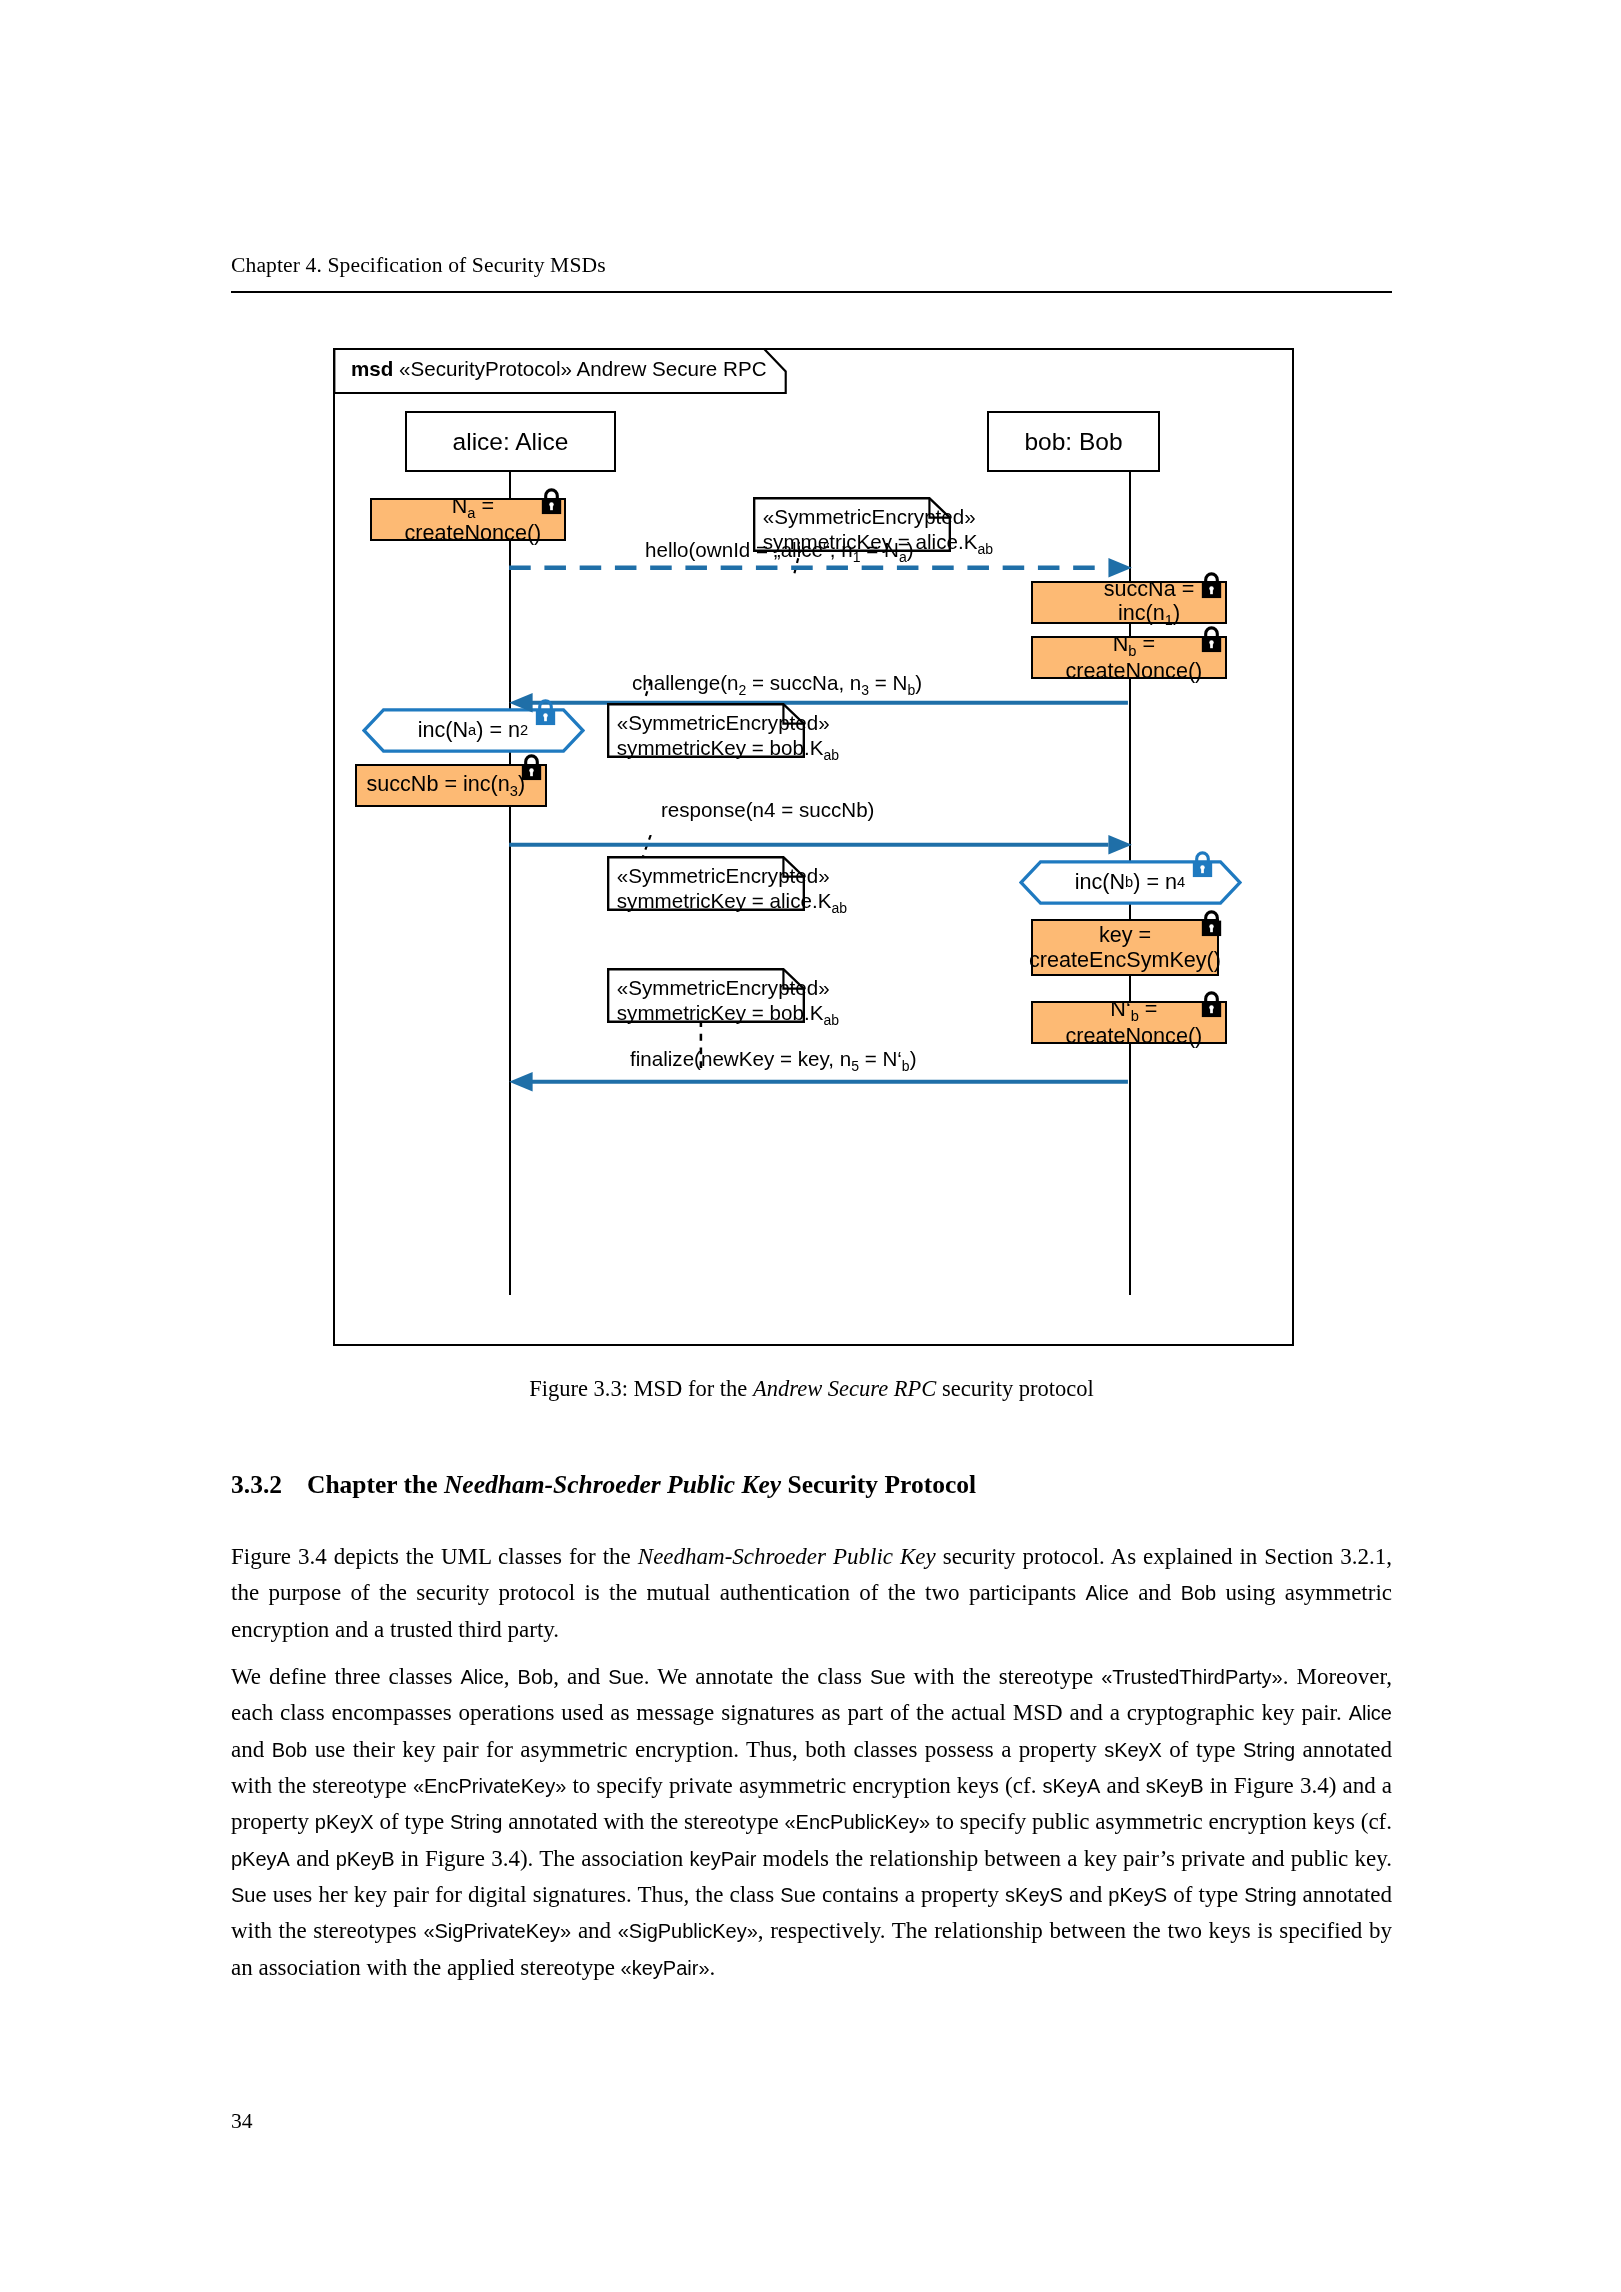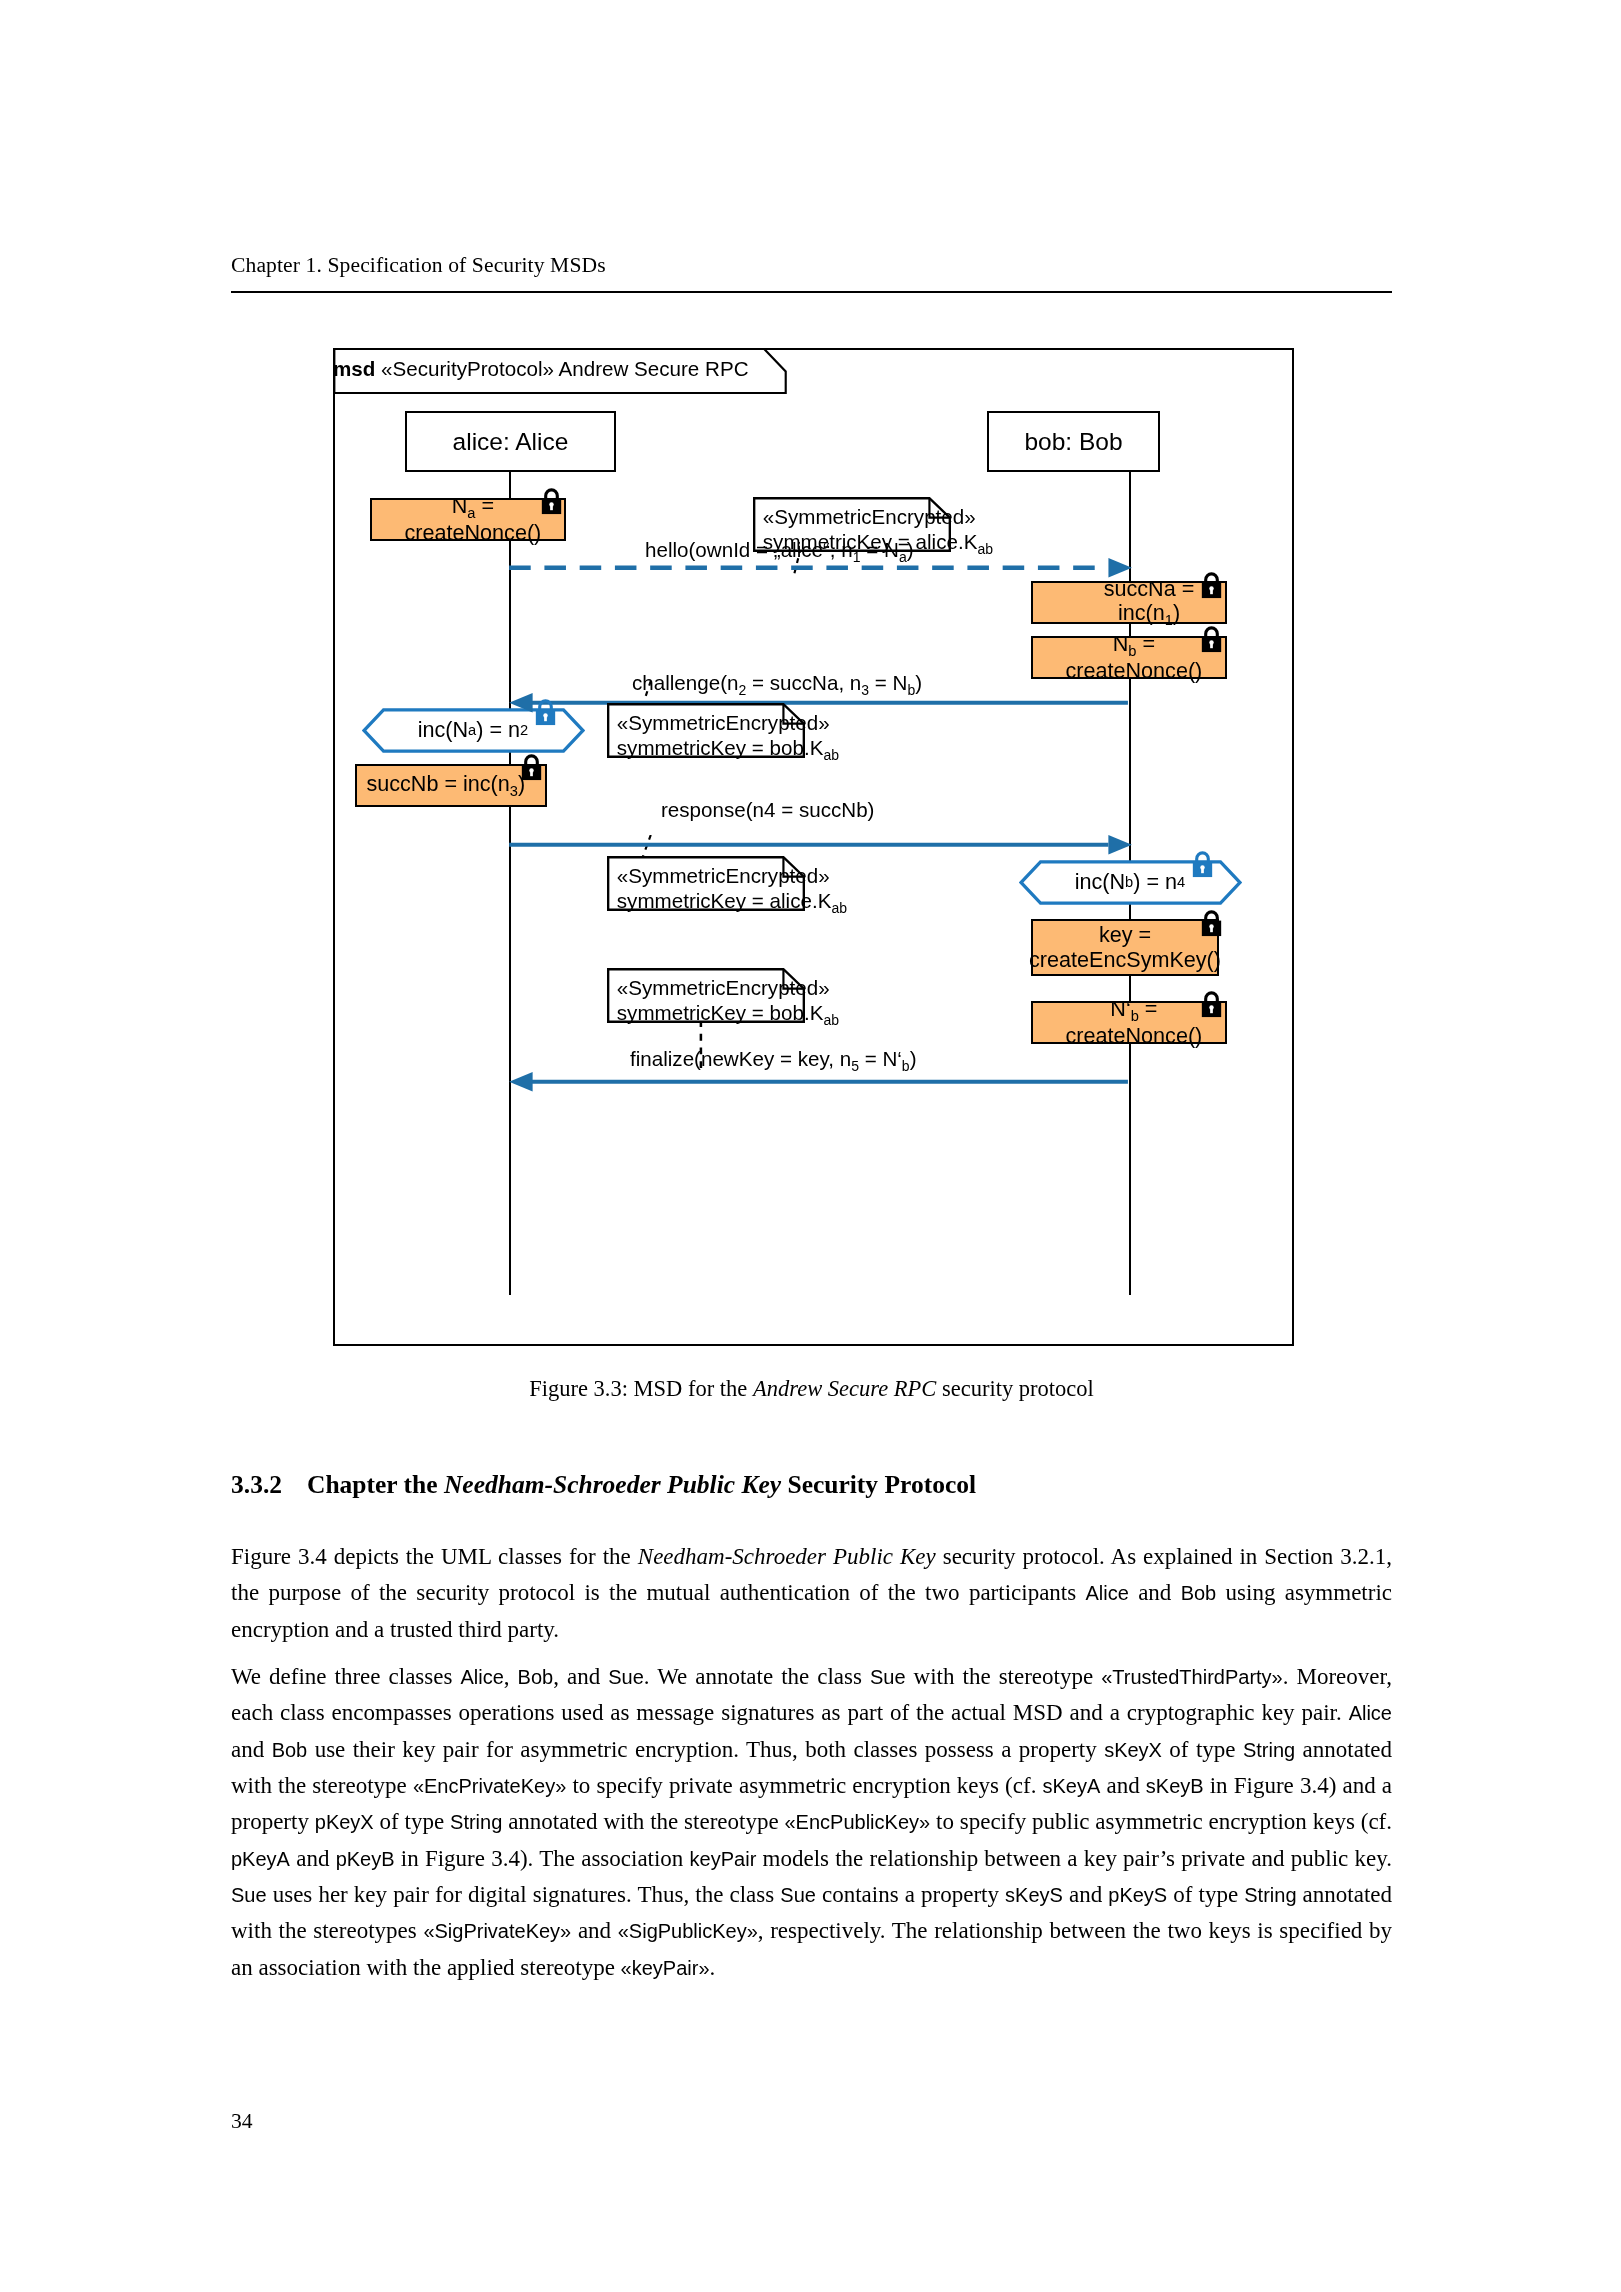--- a/index.html
+++ b/index.html
@@ -35,21 +35,21 @@
     box-sizing:border-box;
     background:#fff;
   }
   .msd-tag{
     position:absolute; left:0; top:0;
     height:45px; width:456px;
     box-sizing:border-box;
   }
   .msd-tag svg{ position:absolute; left:0; top:0; }
   .msd-tag span{
-    position:absolute; left:0; top:8.8px;
+    position:absolute; left:18px; top:8.8px;
     font-family:"Liberation Sans", sans-serif;
     font-size:20.6px; white-space:nowrap;
   }
   .msd-tag b{ font-weight:bold; }
 
   
   .ll-head{
     position:absolute; box-sizing:border-box;
     border:2px solid #000; background:#fff;
     font-family:"Liberation Sans", sans-serif;
@@ -125,21 +125,21 @@
     text-align:justify; text-justify:inter-word;
   }
   .para i{ font-style:italic; }
   .para .code{ font-family:"Liberation Sans", sans-serif; font-size:20px; }
   #p1{ top:1539px; }
   #p2{ top:1659px; }
 </style>
 </head>
 <body>
 
-<div class="running-head">Chapter 1.  Specification of Security MSDs</div>
+<div class="running-head">Chapter 4.  Specification of Security MSDs</div>
 <div class="head-rule"></div>
 
 <div class="fig">
 
   <div class="msd-frame"></div>
 
   <div class="msd-tag">
     <svg width="456" height="47" viewBox="0 0 465 48">
       <path d="M1,1 H440 L462,24 V46 H1 Z" fill="#fff" stroke="#000" stroke-width="2.2"></path>
     </svg>

